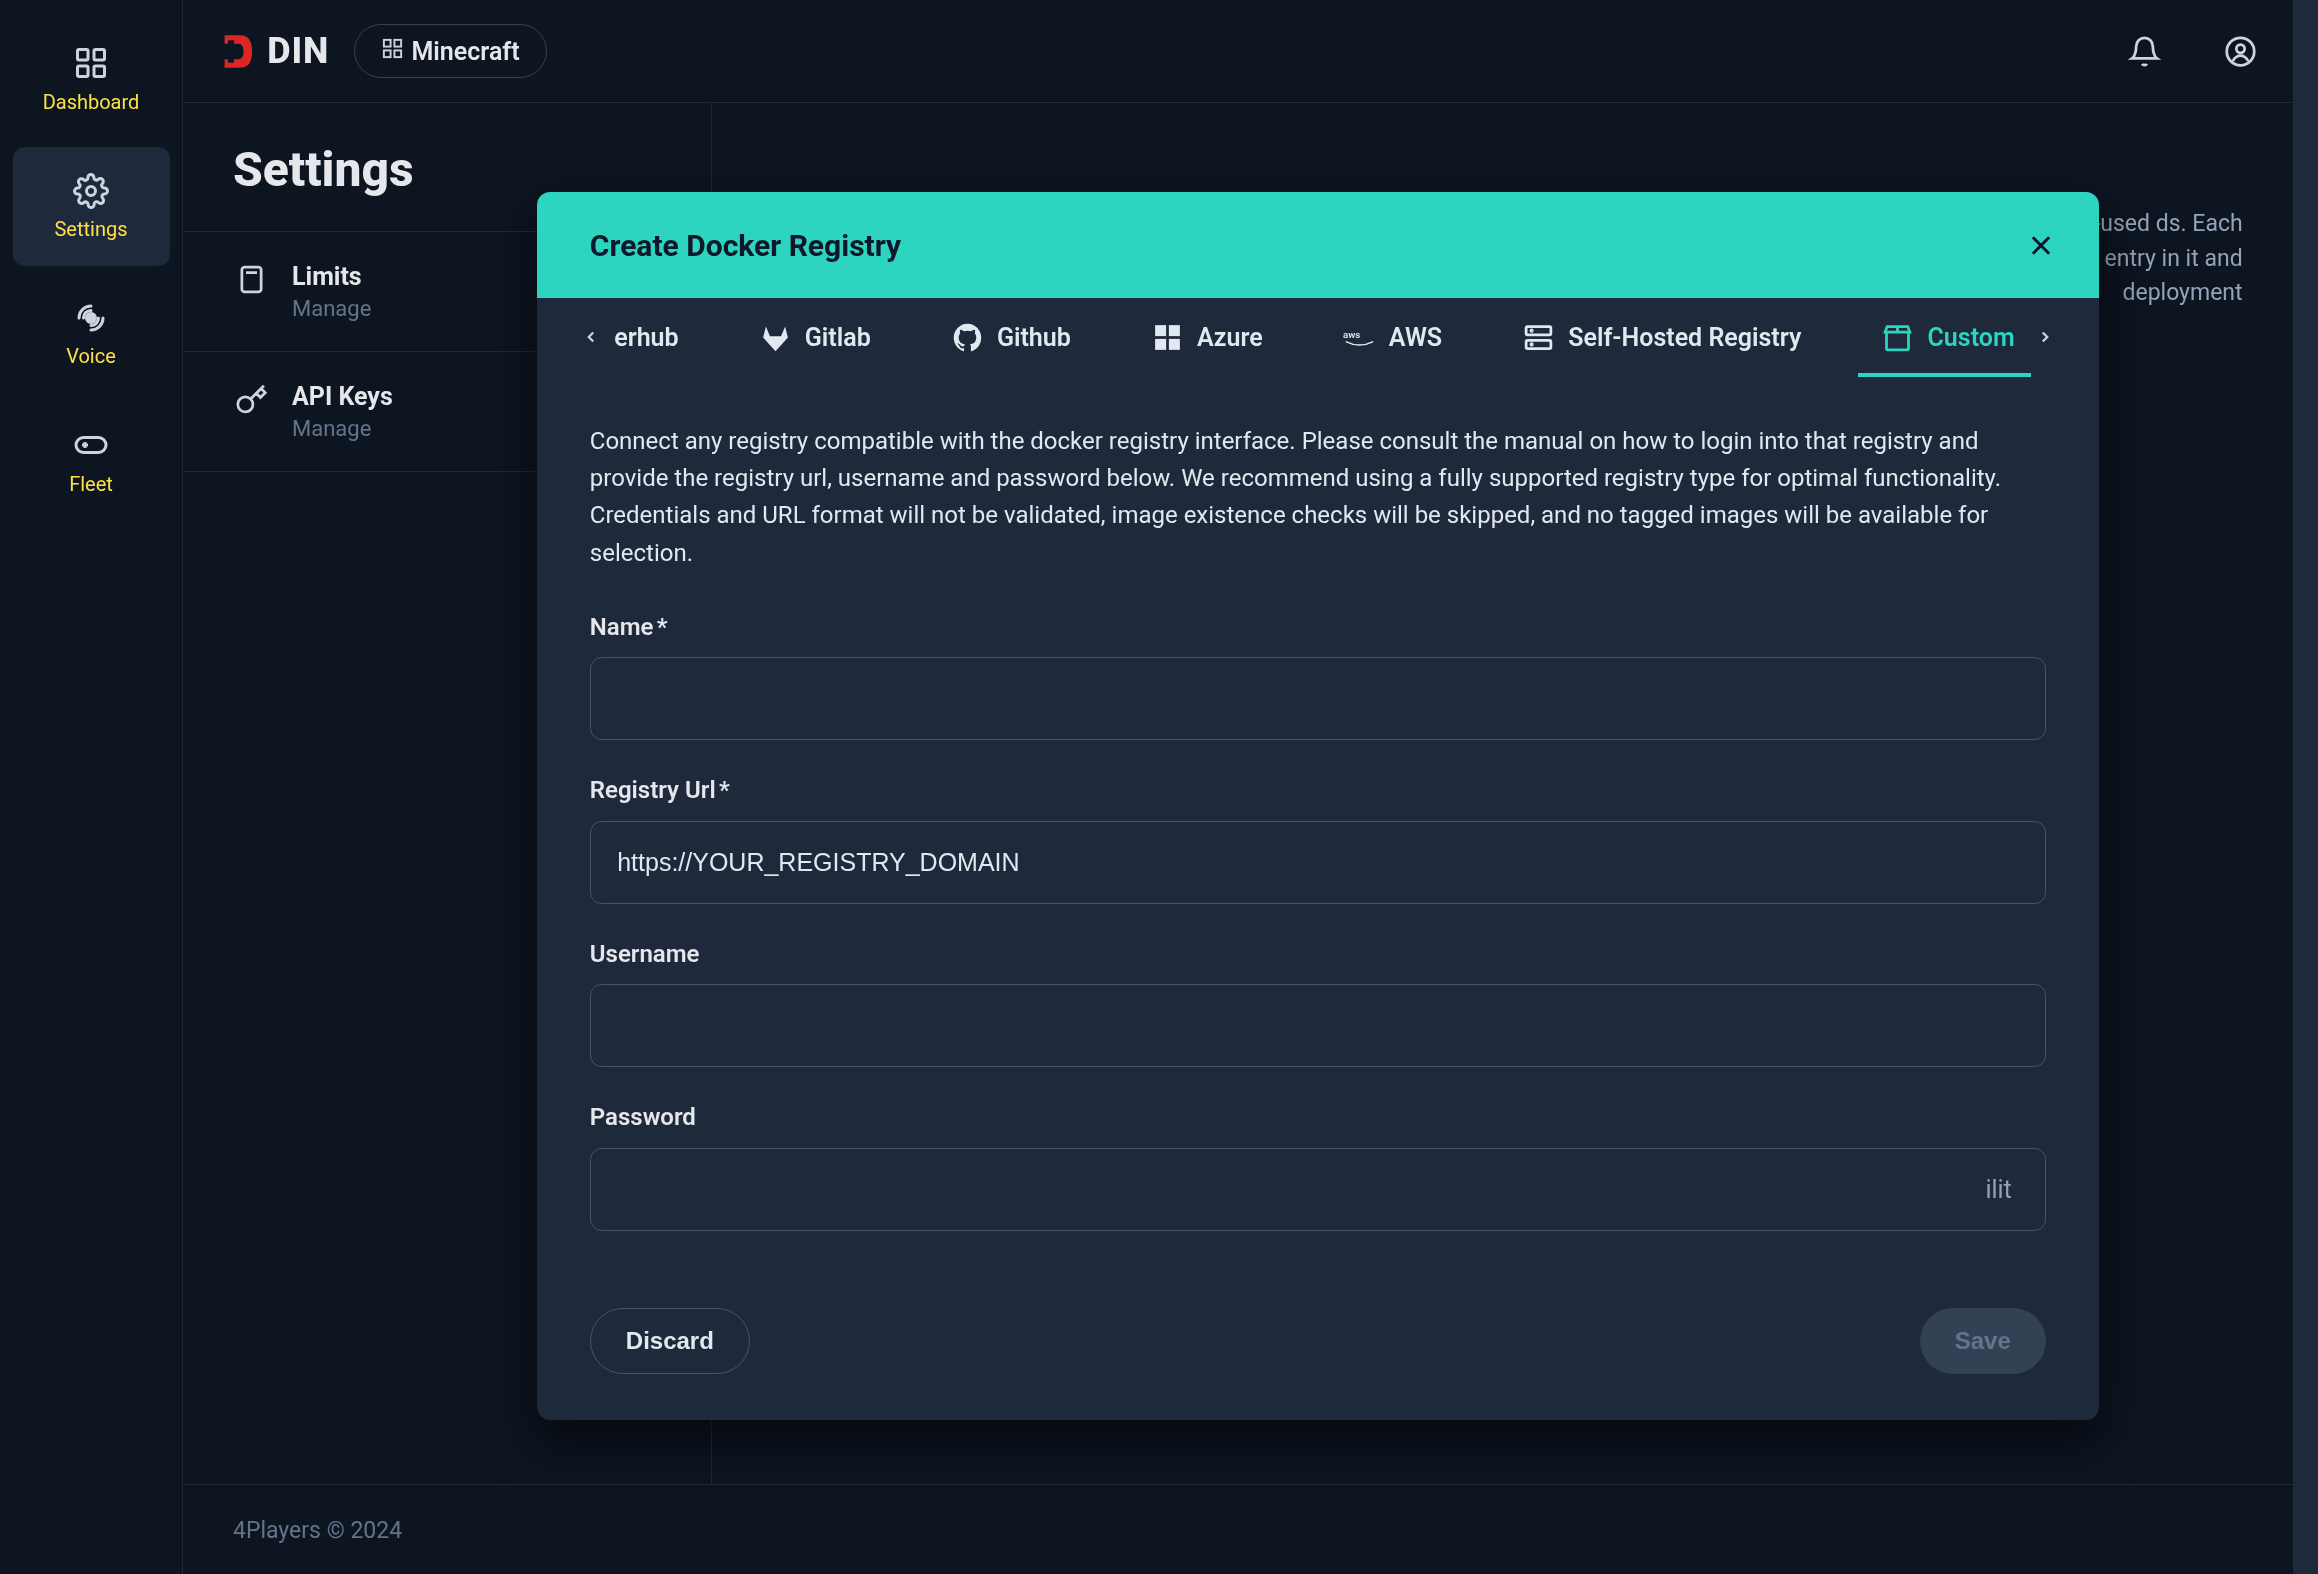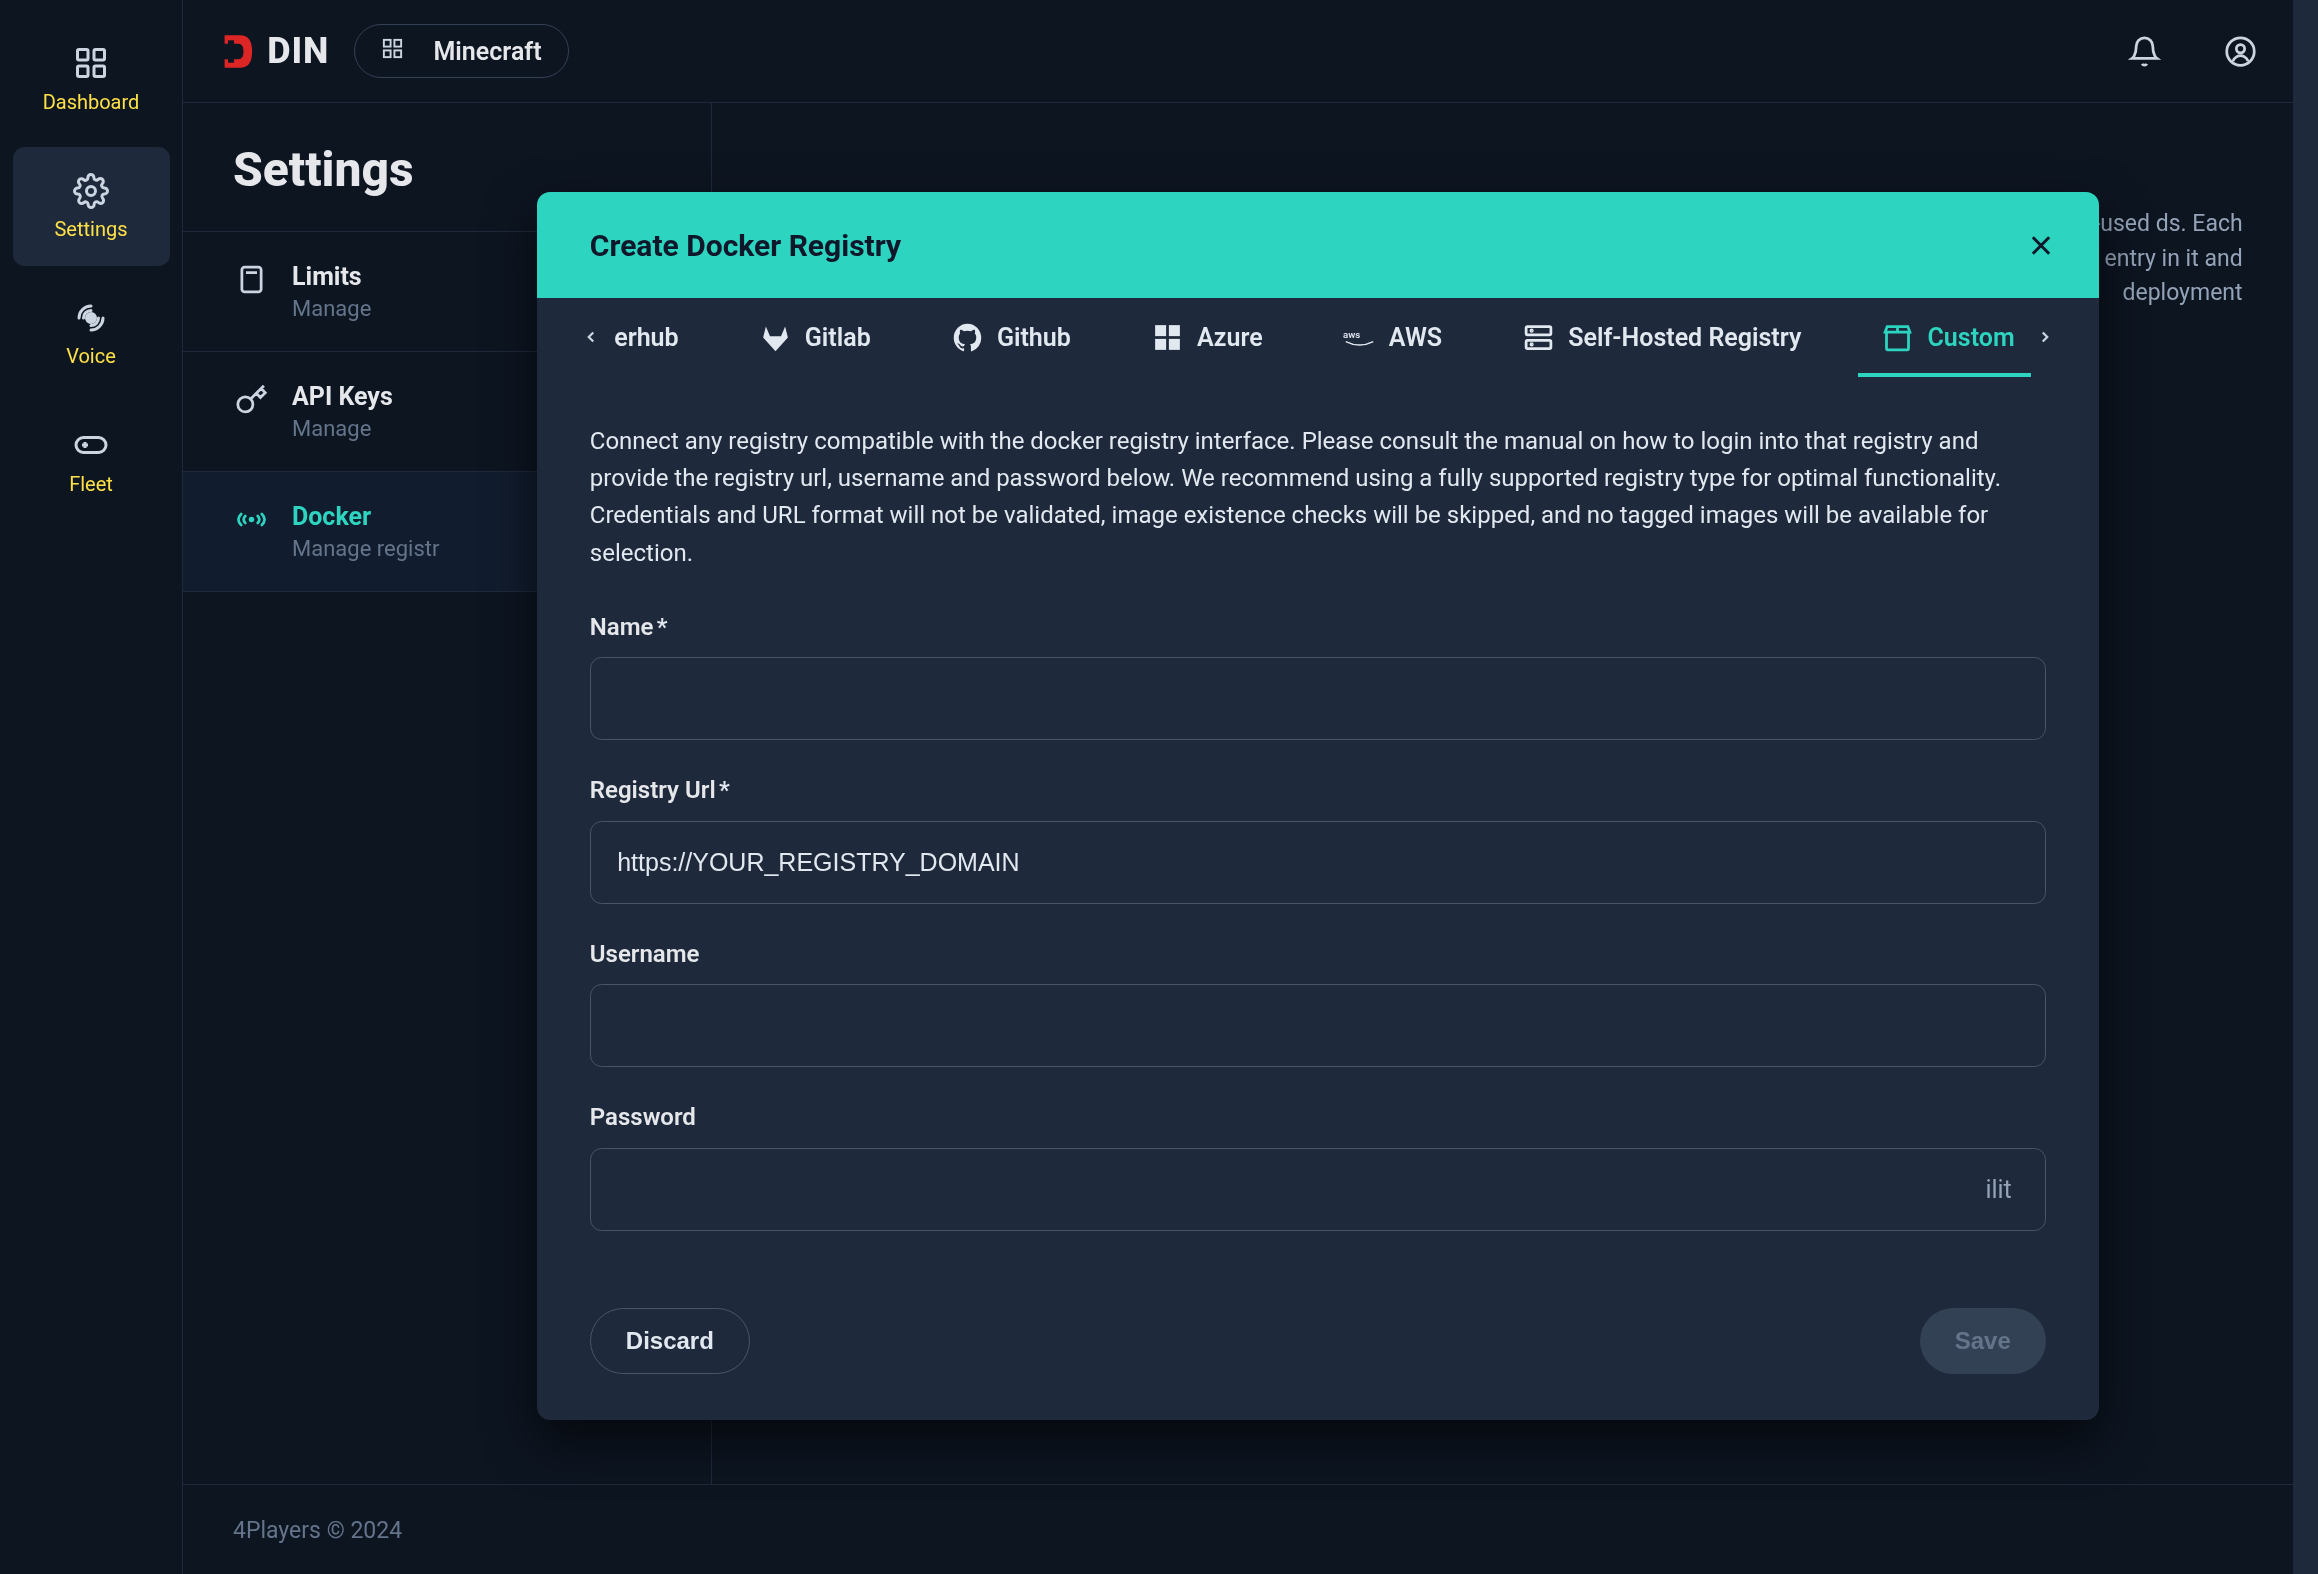--- a/index.html
+++ b/index.html
@@ -65,21 +65,21 @@
     font-weight: 800;
     letter-spacing: 0.8px;
   }
   .logo-mark {
     width: 43px; height: 43px;
     display: flex; align-items: center; justify-content: center;
   }
   .header-chip {
     display: flex;
     align-items: center;
-    gap: 29px;
+    gap: 7px;
     border: 1.7px solid #334155;
     border-radius: 33px;
     padding: 11.6px 26.4px;
     font-size: 25px;
     font-weight: 600;
   }
   .spacer { flex: 1; }
   .topbar-icon {
     width: 38px; height: 38px;
     display:flex; align-items:center; justify-content:center;
@@ -394,36 +394,20 @@
           <svg viewBox="0 0 24 24">
               <path d="M21 2l-2 2m-7.61 7.61a5.5 5.5 0 1 1-7.778 7.778 5.5 5.5 0 0 1 7.777-7.777zm0 0L15.5 7.5m0 0l3 3L22 7l-3-3m-3.5 3.5L19 4"></path>
             </svg>
         </span>
         <div class="setting-text">
           <div class="setting-name">API Keys</div>
           <div class="setting-desc">Manage</div>
         </div>
       </div>
 
-      <div class="setting-row active">
-        <span class="setting-icon">
-          <svg viewBox="0 0 24 24">
-              <circle cx="12" cy="12" r="2" fill="#2dd4bf" stroke="none"></circle>
-              <path d="M7 12a5 5 0 0 1 0-0"></path>
-              <path d="M4.5 8C3 9.5 2.5 11 2.5 12s.5 2.5 2 4" stroke-linecap="round"></path>
-              <path d="M19.5 8c1.5 1.5 2 3 2 4s-.5 2.5-2 4" stroke-linecap="round"></path>
-              <path d="M7.5 9.5C6.7 10.3 6.3 11 6.3 12s.4 1.7 1.2 2.5" stroke-linecap="round"></path>
-              <path d="M16.5 9.5c.8.8 1.2 1.5 1.2 2.5s-.4 1.7-1.2 2.5" stroke-linecap="round"></path>
-            </svg>
-        </span>
-        <div class="setting-text">
-          <div class="setting-name">Docker</div>
-          <div class="setting-desc">Manage registr</div>
-        </div>
-      </div>
     </div>
 
     <div class="backdrop-right">
       <div style="height:66px"></div>
       <div class="backdrop-text" style="text-align:right; margin-left:auto; width:331px;">ther from widely-used ds. Each registry entry in it and deployment</div>
     </div>
   </div>
 
   <div class="footer">
     <span>4Players © 2024</span>

